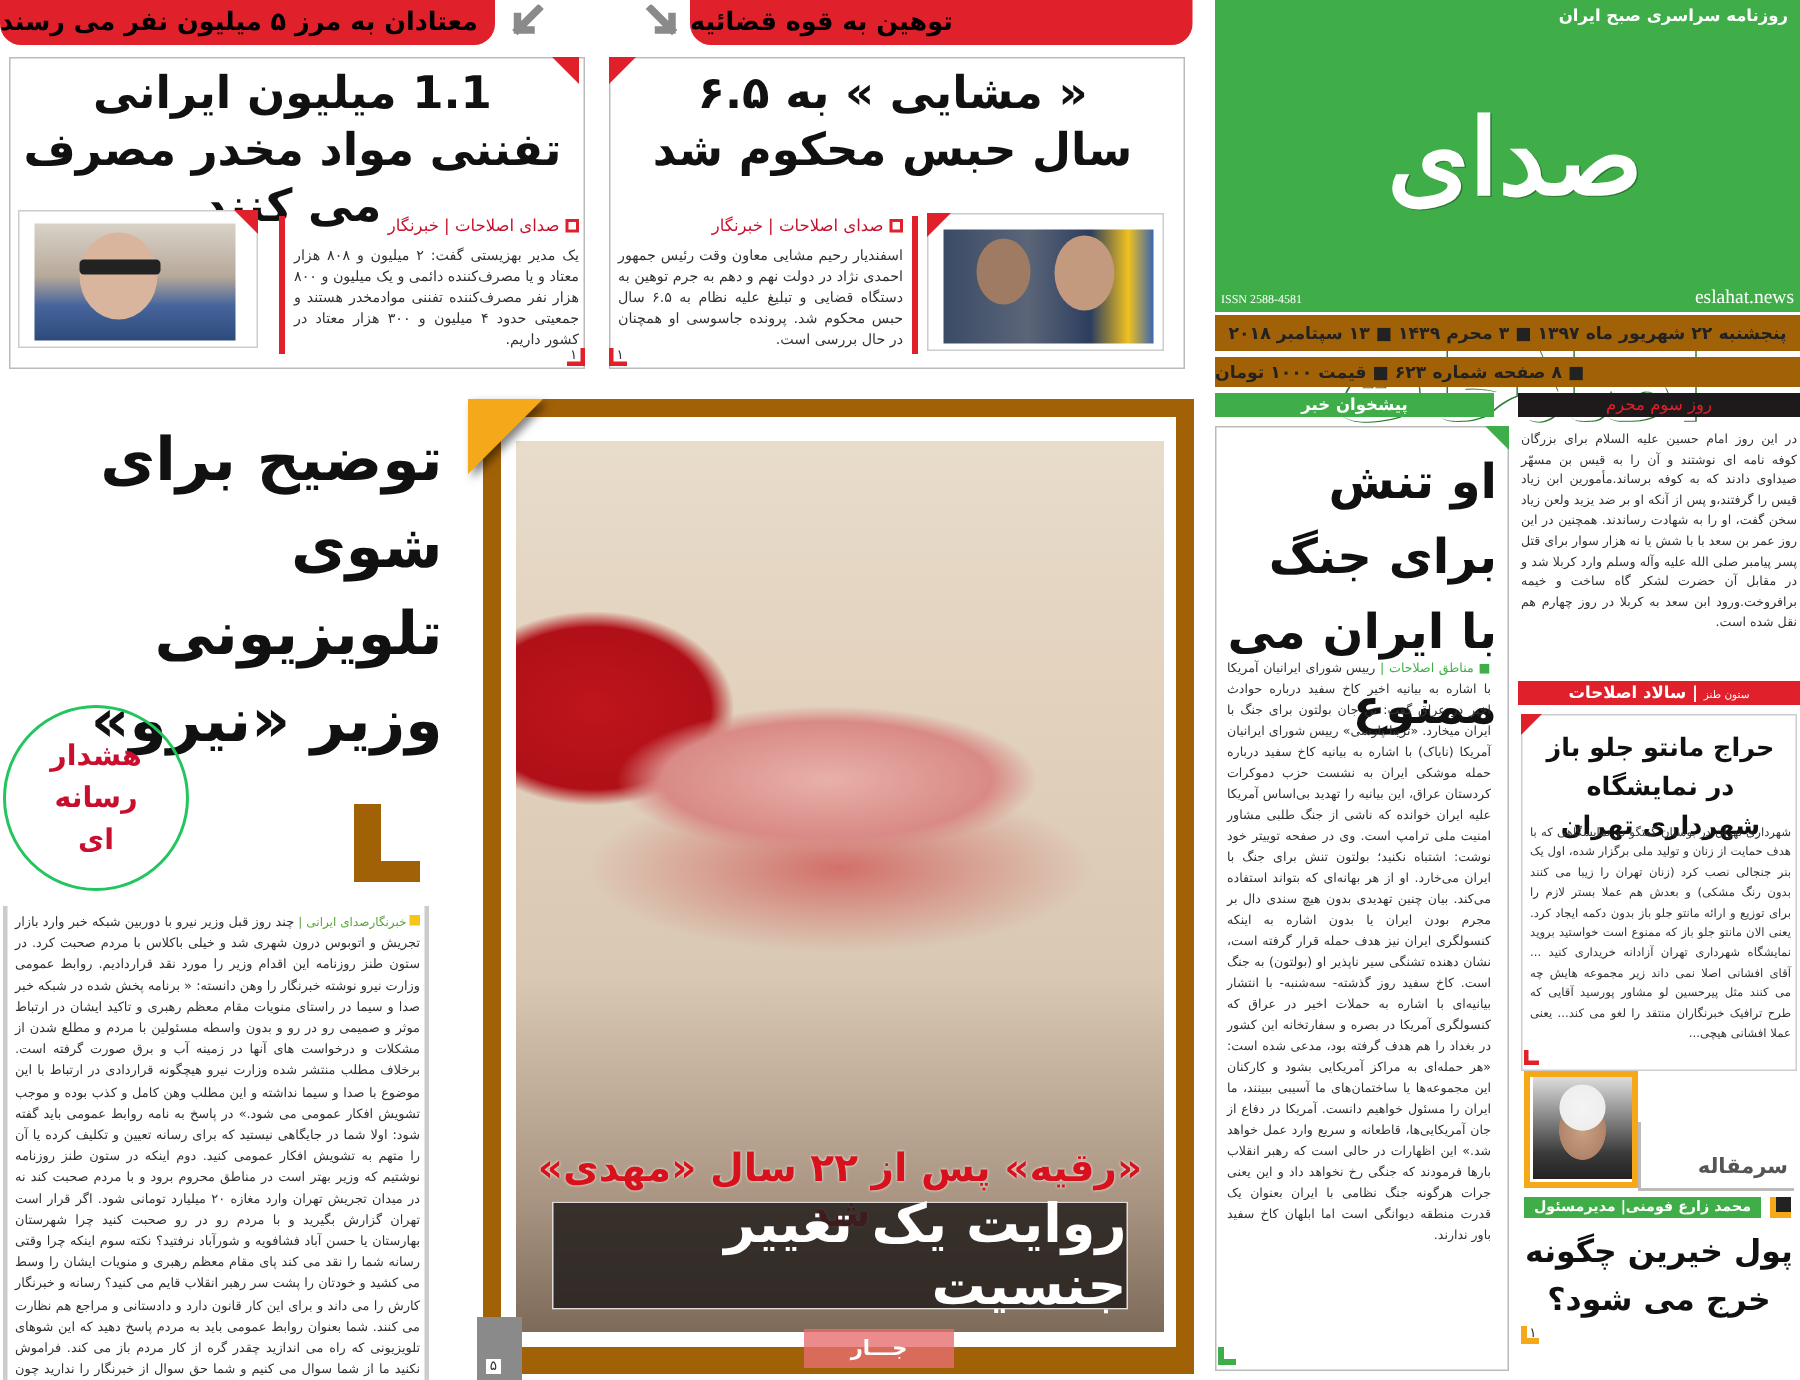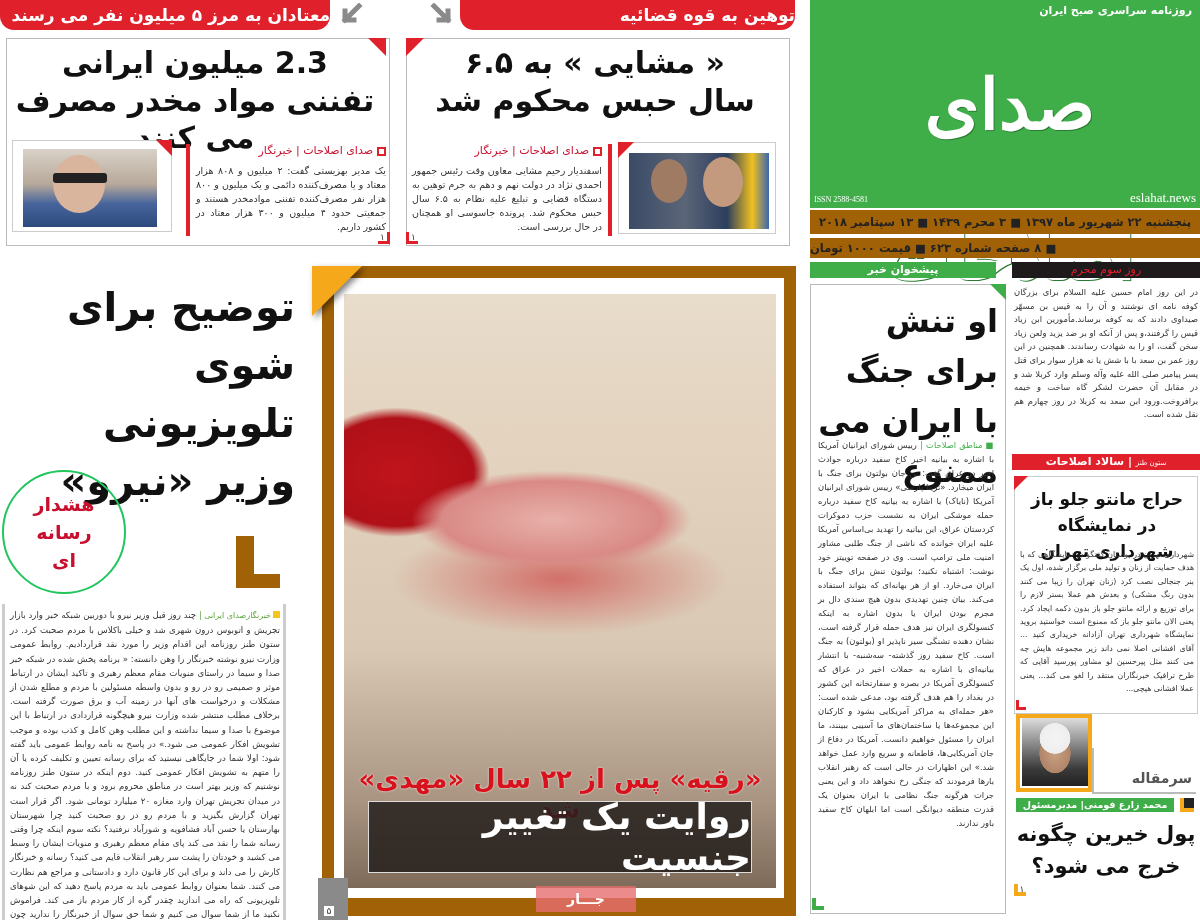--- a/index.html
+++ b/index.html
@@ -1,18 +1,18 @@
 <!DOCTYPE html>
 <html><head>
 <meta charset="utf-8">
 <style>
 *{box-sizing:border-box;margin:0;padding:0}
 body{width:1200px;height:920px;background:#fff;position:relative;overflow:hidden;font-family:"DejaVu Sans",sans-serif;direction:rtl;color:#111}
 .abs{position:absolute}
-.redbar{background:#e0202b;color:#ffffff;font-weight:bold;font-size:17px;text-align:right;line-height:30px;border-radius:0 0 14px 14px}
+.redbar{background:#e0202b;color:#000000;font-weight:bold;font-size:17px;text-align:left;line-height:30px;border-radius:0 0 14px 14px}
 .boxframe{border:1px solid #bbb;background:#fff}
 .hl{font-weight:bold;color:#111;text-align:center;line-height:1.25}
 .byline{color:#c8102e;font-size:11px;font-weight:normal}
 .body{font-size:9.5px;line-height:15px;text-align:justify;color:#333}
 .redline{background:#e0202b;width:4px}
 .pgno{font-size:9px;color:#333}
 .green{background:#3fae49}
 .orange{background:#a16207}
 .smallbody{font-size:8.6px;line-height:14.2px;text-align:justify;color:#333}
 </style>
@@ -23,21 +23,21 @@
   <div class="abs redbar" style="left:0;top:0;width:330px;height:30px">
     <span>معتادان به مرز ۵ میلیون نفر می رسند</span>
   </div>
   <div class="abs" style="left:335px;top:3px;width:30px;height:26px">
     <svg width="30" height="26" viewBox="0 0 30 26">
         <path d="M24 3 L10 17 M10 17 L10 8 M10 17 L19 17" stroke="#8a8a8a" stroke-width="5" fill="none" stroke-linecap="square"></path>
       </svg>
   </div>
   <div class="abs boxframe" style="left:6px;top:38px;width:384px;height:208px"></div>
   <div class="abs" style="left:368px;top:38px;width:0;height:0;border-top:18px solid #e0202b;border-left:18px solid transparent"></div>
-  <div class="abs hl" style="left:14px;top:44px;width:362px;font-size:30px">2.3 میلیون ایرانی تفننی مواد مخدر مصرف می کنند</div>
+  <div class="abs hl" style="left:14px;top:44px;width:362px;font-size:30px">1.1 میلیون ایرانی تفننی مواد مخدر مصرف می کنند</div>
   <div class="abs" style="left:12px;top:140px;width:160px;height:92px;border:1px solid #ccc;background:#fff;padding:8px 14px 4px 10px">
     <div style="width:100%;height:100%;background:linear-gradient(180deg,#d9d2c8 0%,#b7a99a 45%,#47659c 70%,#2d4a7c 100%);position:relative">
       <div style="position:absolute;left:30px;top:6px;width:52px;height:58px;border-radius:50%;background:#d8b59c"></div>
       <div style="position:absolute;left:30px;top:24px;width:54px;height:10px;background:#222;border-radius:3px"></div>
     </div>
   </div>
   <div class="abs" style="left:156px;top:140px;width:0;height:0;border-top:16px solid #e0202b;border-left:16px solid transparent"></div>
   <div class="abs redline" style="left:186px;top:144px;height:92px"></div>
   <div class="abs byline" style="left:196px;top:144px;width:190px;text-align:right">
     <span style="display:inline-block;width:9px;height:9px;border:2px solid #e0202b;margin-left:4px;vertical-align:middle"></span><span>صدای اصلاحات | خبرنگار</span>

